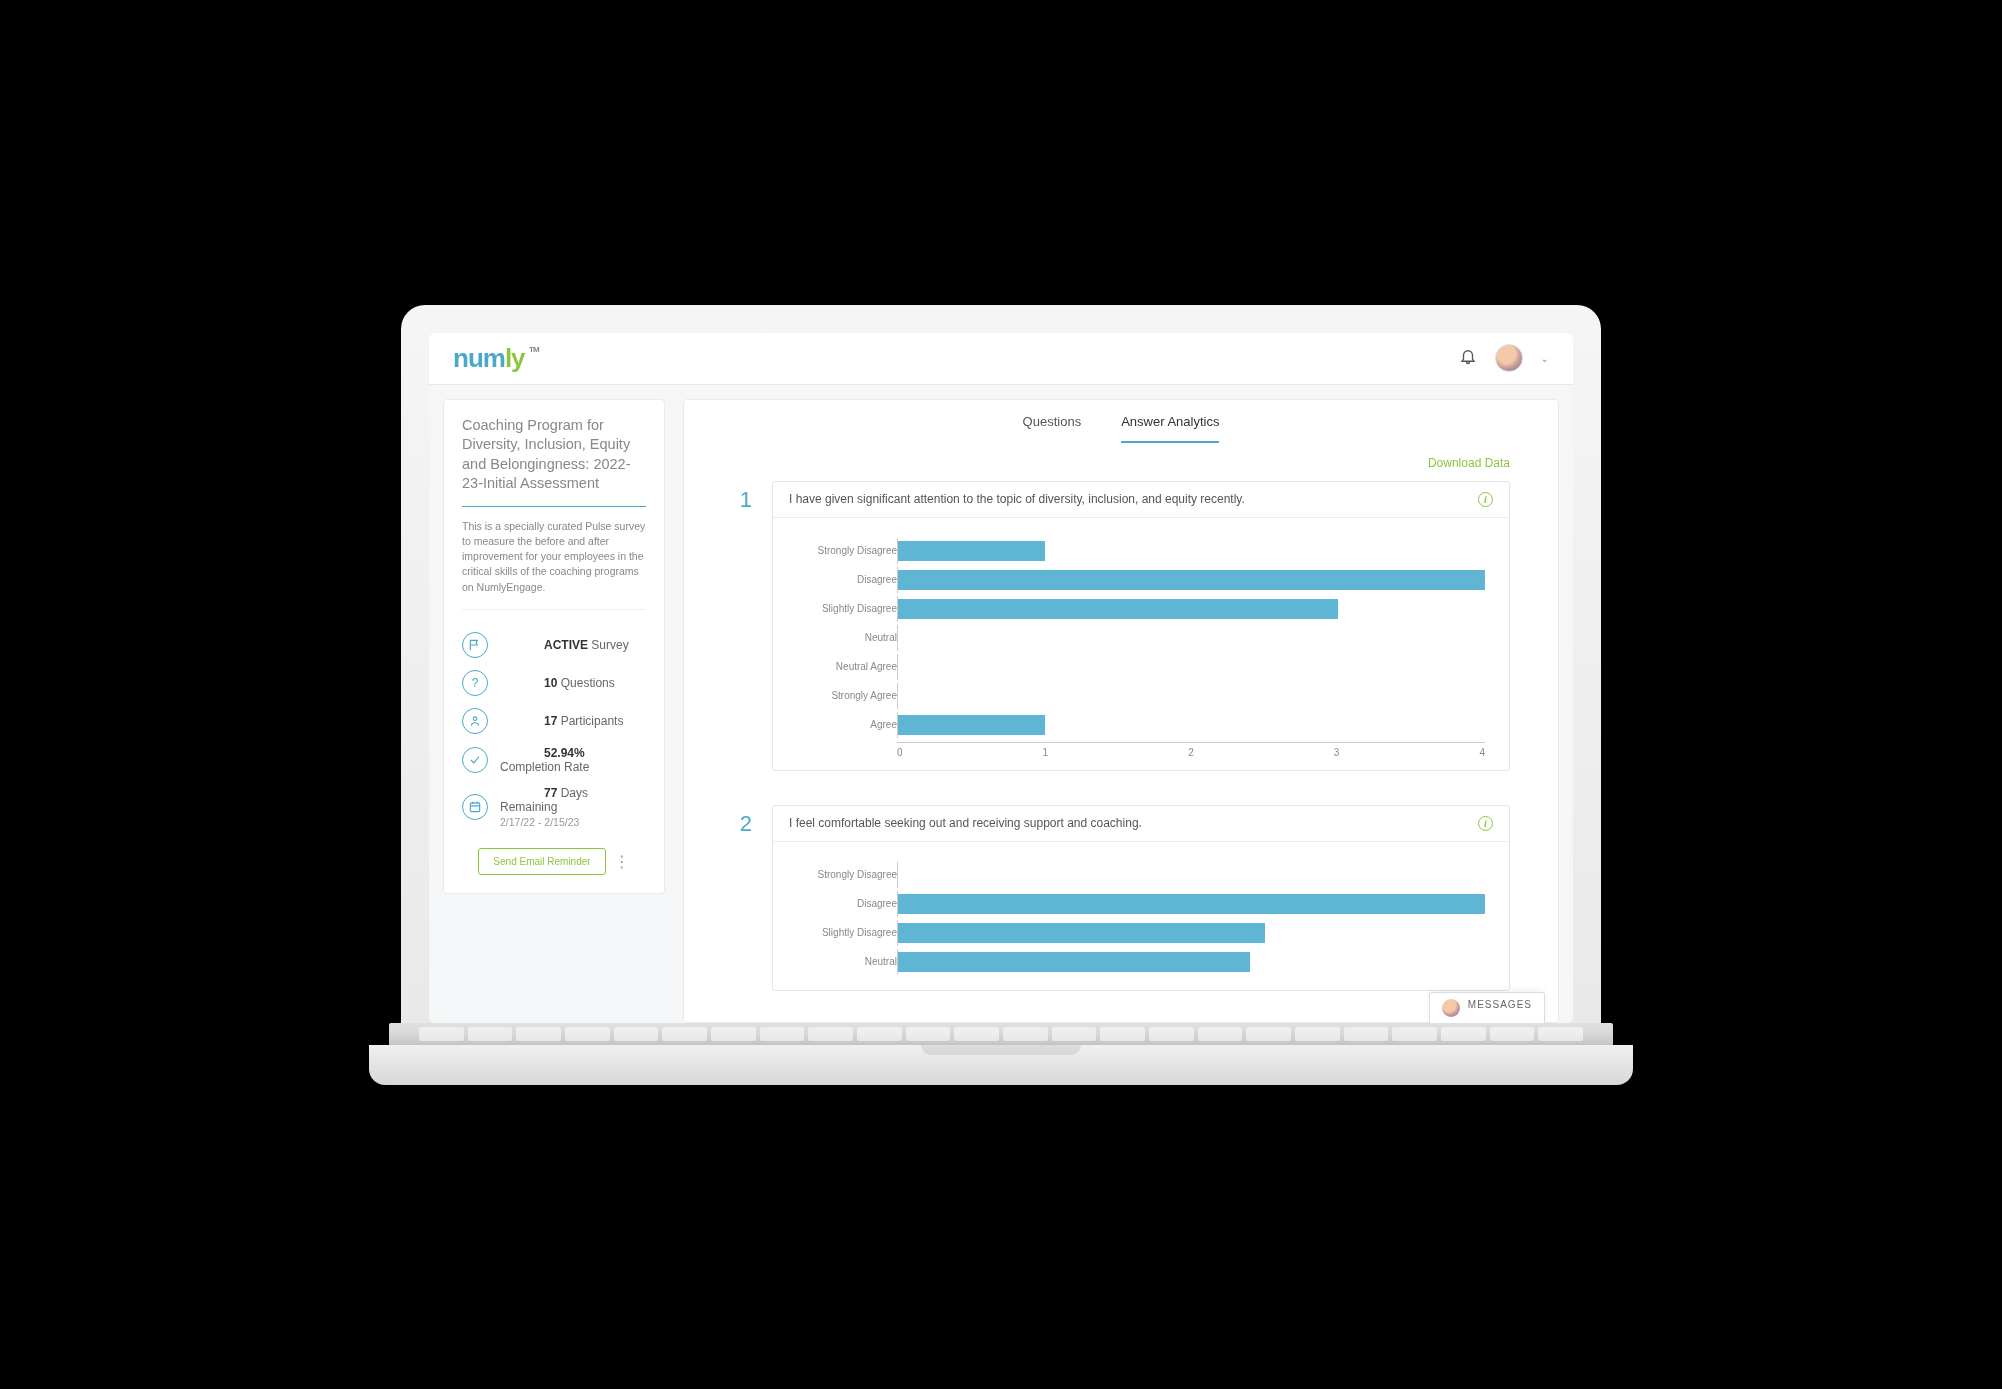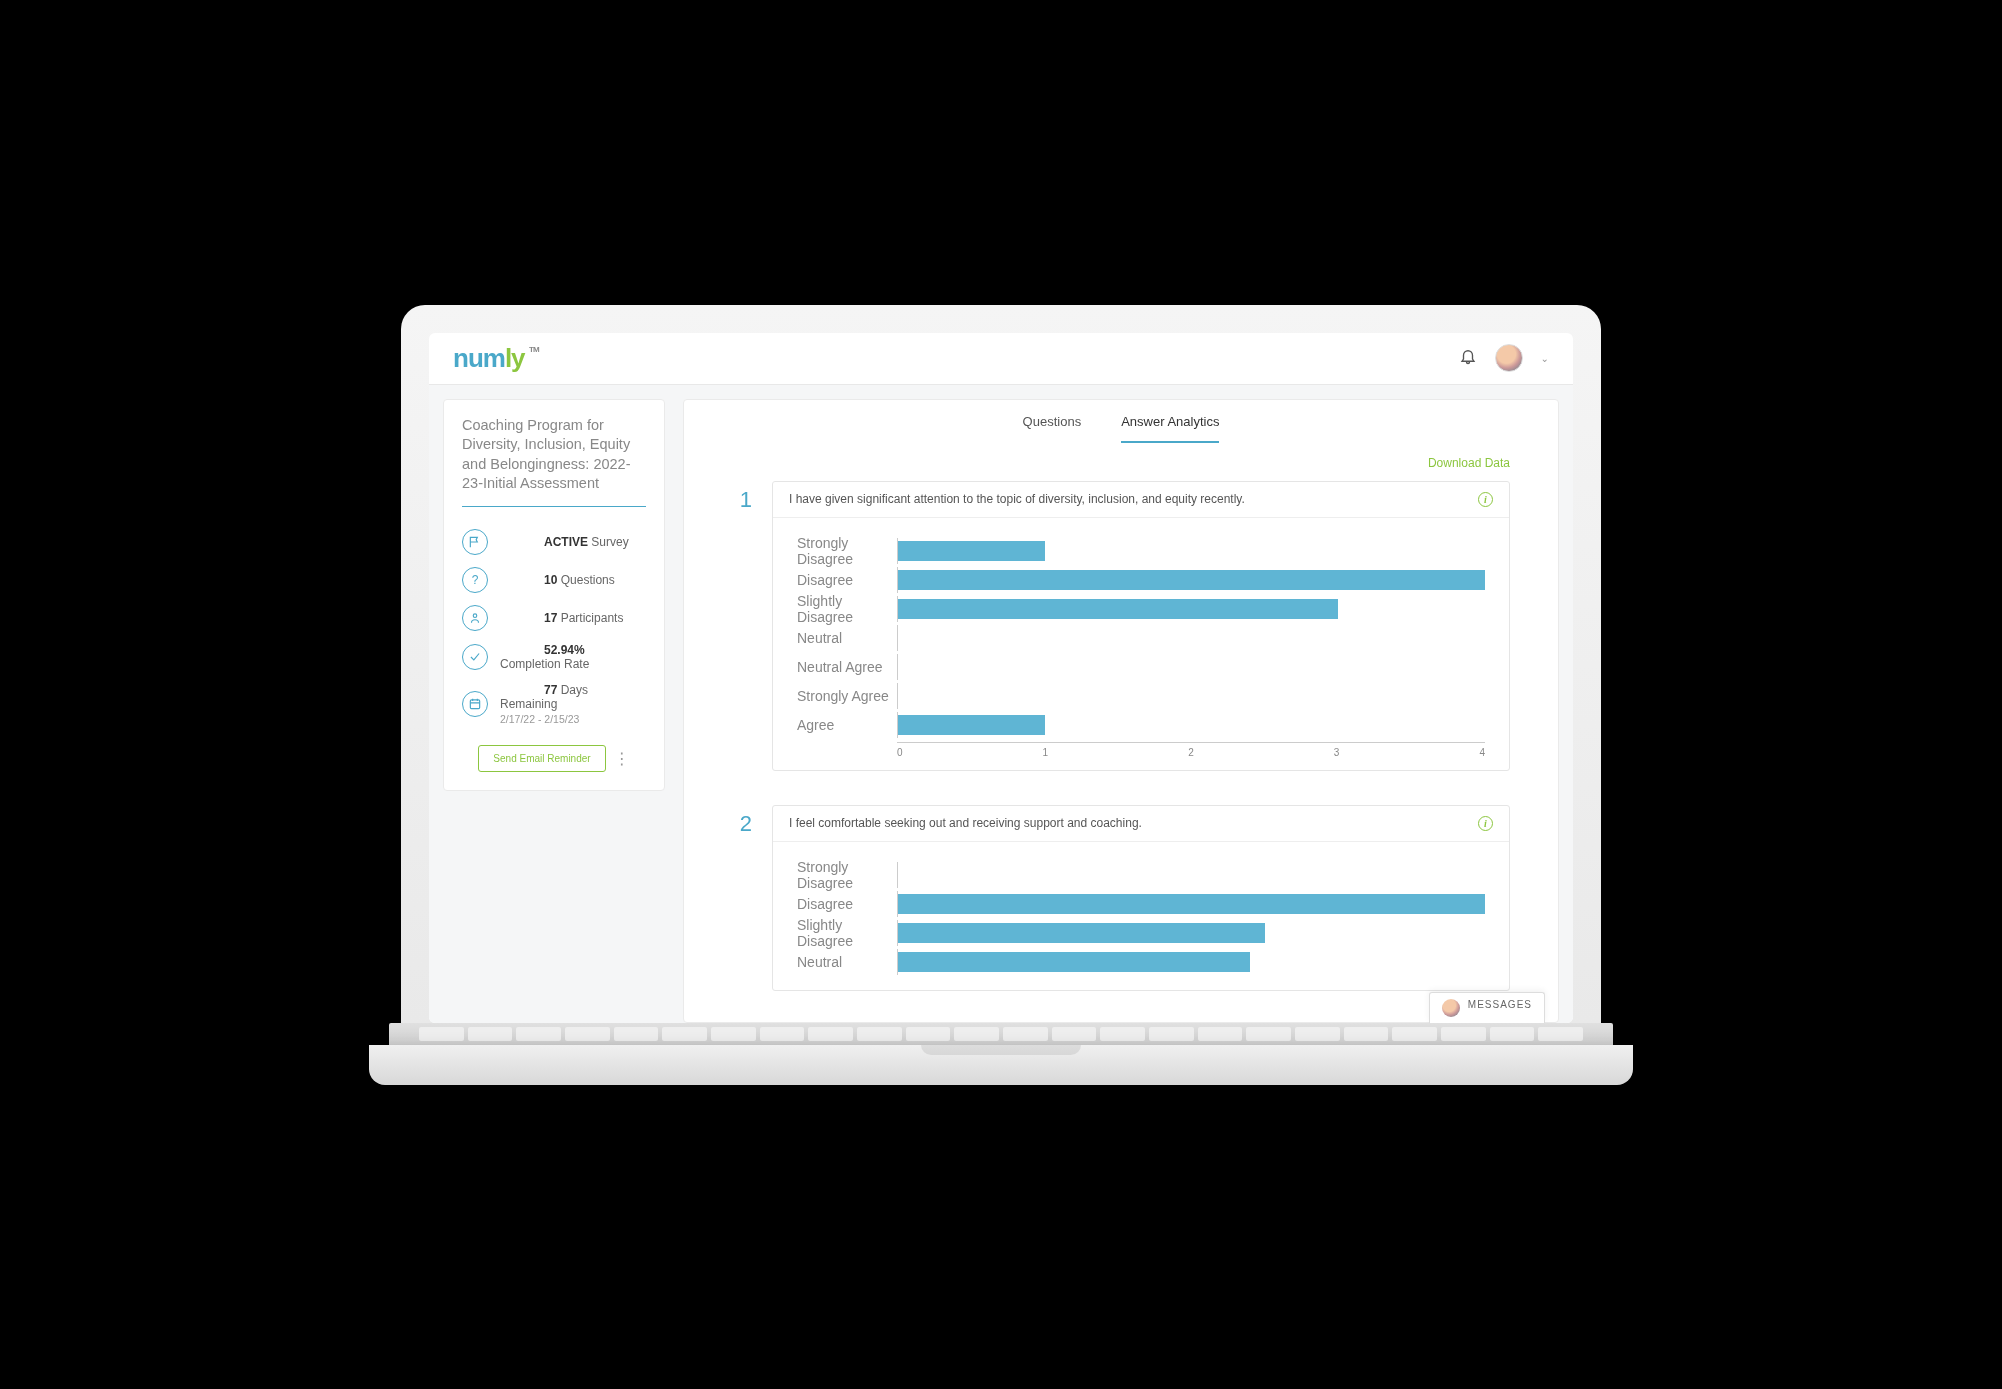--- a/index.html
+++ b/index.html
@@ -216,22 +216,22 @@
     position: relative;
   }
   .chart-row {
     display: flex;
     align-items: center;
     height: 26px;
     margin-bottom: 3px;
   }
   .chart-label {
     width: 100px;
-    text-align: left;
-    font-size: 14px;
+    text-align: right;
+    font-size: 10px;
     color: #888;
     padding-right: 0;
     flex-shrink: 0;
   }
   .chart-bar-area {
     flex: 1;
     position: relative;
     height: 100%;
     border-left: 1px solid #ccc;
   }
@@ -298,20 +298,21 @@
         <div class="avatar"></div>
         <span class="chev">⌄</span>
       </div>
     </div>
 
     <div class="app-body">
 
       <aside class="sidebar">
         <div class="side-card">
           <div class="side-title">Coaching Program for Diversity, Inclusion, Equity and Belongingness: 2022-23-Initial Assessment</div>
+          <div class="side-desc">This is a specially curated Pulse survey to measure the before and after improvement for your employees in the critical skills of the coaching programs on NumlyEngage.</div>
 
           <div class="stat-list">
 
             <div class="stat-row">
               <div class="icon-circ">
                 <svg class="icon-svg" viewBox="0 0 24 24">
                     <path d="M4 3v18M4 4h12l-2 4 2 4H4"></path>
                   </svg>
               </div>
               <div class="text"><b>ACTIVE</b><span> Survey</span></div>

